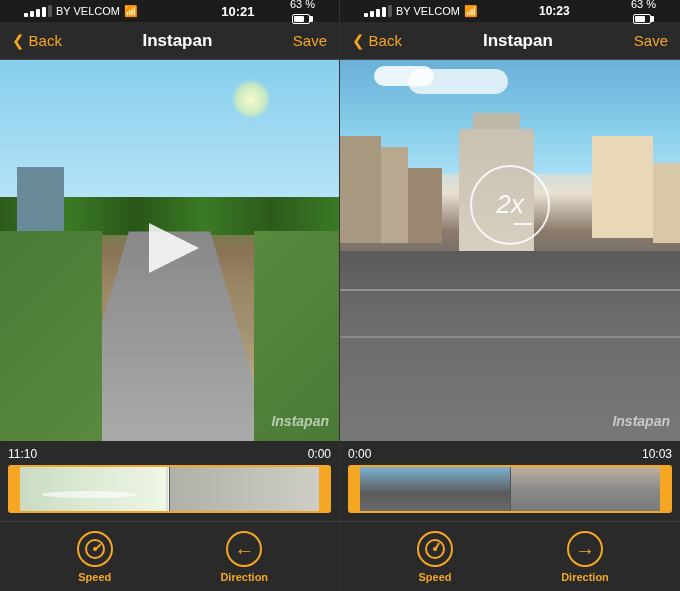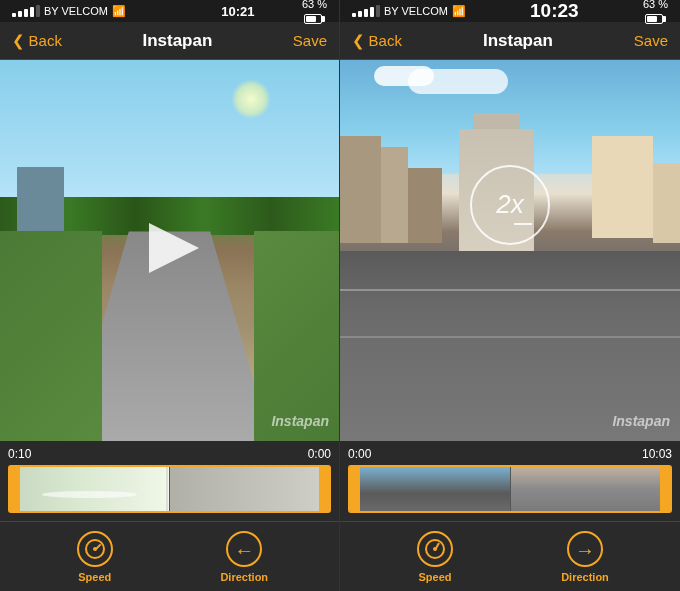--- a/index.html
+++ b/index.html
@@ -19,21 +19,21 @@
       display: flex;
       flex-direction: column;
       border-right: 1px solid #333;
     }
     .status-bar {
       height: 22px;
       background: #1c1c1c;
       display: flex;
       align-items: center;
       justify-content: space-between;
-      padding: 0 12px;
+      padding: 0 24px;
       font-size: 11px;
       color: #fff;
       font-weight: 500;
     }
     .status-left {
       display: flex;
       align-items: center;
       gap: 4px;
     }
     .status-right {
@@ -530,21 +530,21 @@
       <div class="park-grass-right"></div>
     </div>
     <div class="play-button">
       <div class="play-triangle"></div>
     </div>
     <div class="watermark">Instapan</div>
   </div>
 
   <div class="timeline-area">
     <div class="timeline-timestamps">
-      <span>0:10</span>
+      <span>11:10</span>
       <span>0:00</span>
     </div>
     <div class="timeline-strip">
       <div class="pano-thumb">
         <div class="pano-left"></div>
         <div class="pano-right"></div>
       </div>
       <div class="timeline-handle-left"></div>
       <div class="divider-line"></div>
       <div class="timeline-handle-right"></div>
@@ -578,21 +578,21 @@
       <div class="signal-dots">
         <div class="signal-dot" style="height:4px"></div>
         <div class="signal-dot" style="height:6px"></div>
         <div class="signal-dot" style="height:8px"></div>
         <div class="signal-dot" style="height:10px"></div>
         <div class="signal-dot" style="height:12px; background:#555"></div>
       </div>
       <span>BY VELCOM</span>
       <span>📶</span>
     </div>
-    <span style="font-size:19px; font-weight:600;">10:23</span>
+    <span style="font-size:12px; font-weight:600;">10:23</span>
     <div class="status-right">
       <span>63 %</span>
       <div class="battery-icon">
         <div class="battery-body">
             <div class="battery-fill"></div>
           </div>
         <div class="battery-tip"></div>
       </div>
     </div>
   </div>

